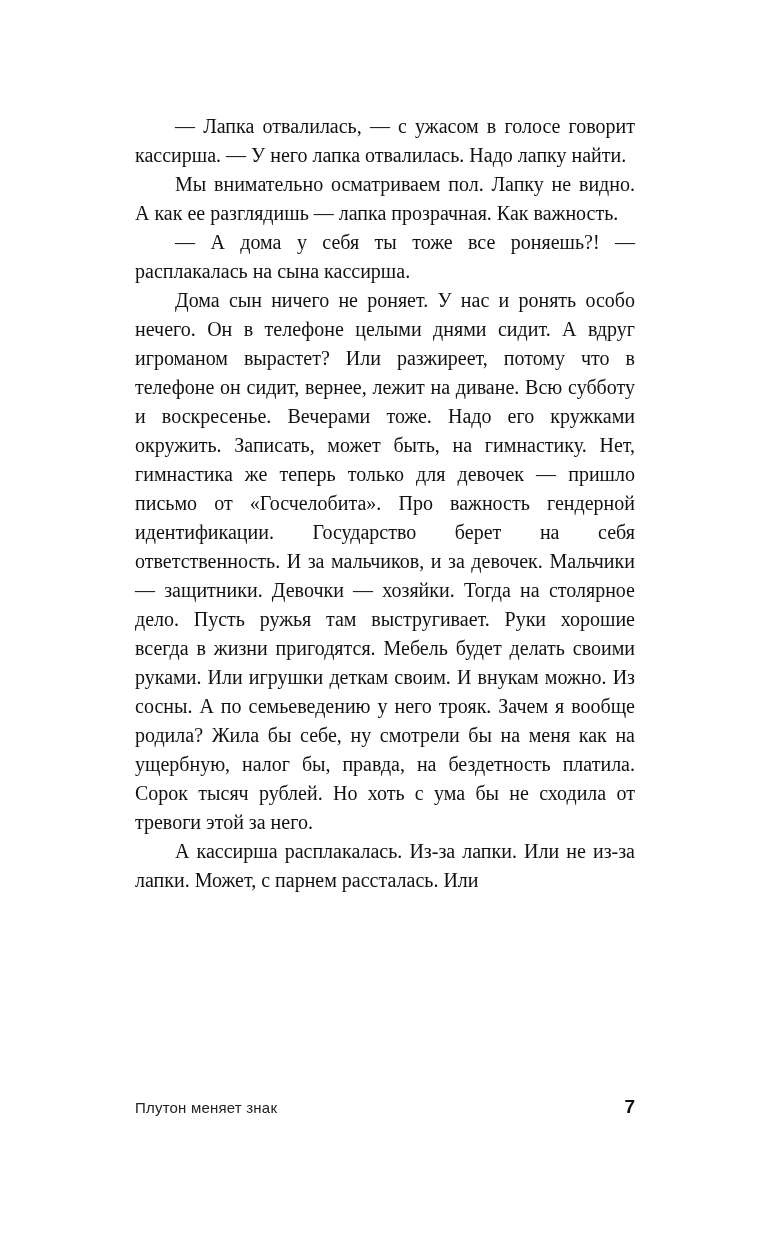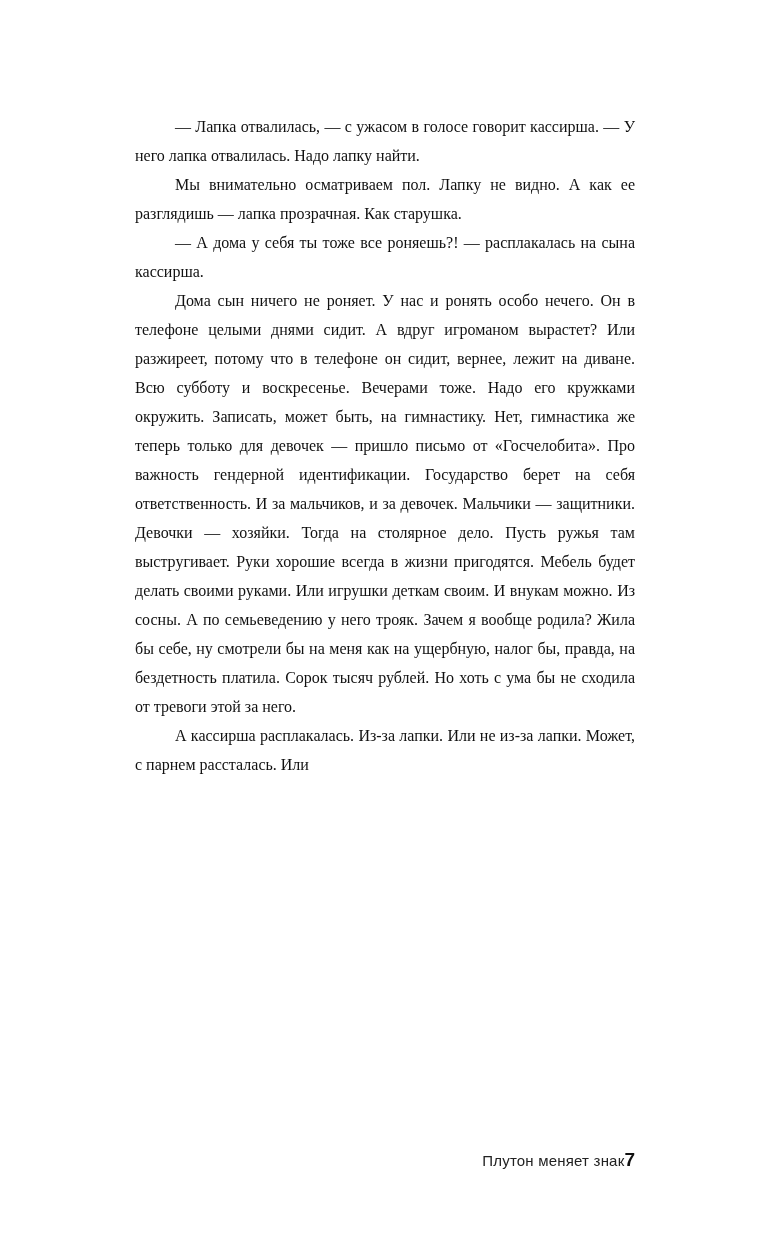--- a/index.html
+++ b/index.html
@@ -16,33 +16,33 @@
     overflow: hidden;
   }
   .page {
     position: absolute;
     left: 135px;
     top: 112px;
     width: 500px;
   }
   .text-block p {
     margin: 0;
-    font-size: 16px;
+    font-size: 20px;
     line-height: 29px;
     text-align: justify;
     text-indent: 40px;
     color: #111111;
   }
   .footer {
     position: absolute;
     left: 135px;
-    top: 1149px;
+    top: 1096px;
     width: 500px;
     display: flex;
-    justify-content: flex-end;
+    justify-content: space-between;
     align-items: baseline;
   }
   .running-title {
     font-family: "Liberation Sans", sans-serif;
     font-size: 15px;
     color: #222222;
     letter-spacing: 0.2px;
   }
   .page-number {
     font-family: "Liberation Sans", sans-serif;
@@ -50,21 +50,21 @@
     font-weight: bold;
     color: #111111;
   }
 </style>
 </head>
 <body>
 
 <div class="page">
   <div class="text-block">
     <p>— Лапка отвалилась, — с ужасом в голосе говорит кассирша. — У него лапка отвалилась. Надо лапку найти.</p>
-    <p>Мы внимательно осматриваем пол. Лапку не видно. А как ее разглядишь — лапка прозрачная. Как старушка.</p>
+    <p>Мы внимательно осматриваем пол. Лапку не видно. А как ее разглядишь — лапка прозрачная. Как важность.</p>
     <p>— А дома у себя ты тоже все роняешь?! — расплакалась на сына кассирша.</p>
     <p>Дома сын ничего не роняет. У нас и ронять особо нечего. Он в телефоне целыми днями сидит. А вдруг игроманом вырастет? Или разжиреет, потому что в телефоне он сидит, вернее, лежит на диване. Всю субботу и воскресенье. Вечерами тоже. Надо его кружками окружить. Записать, может быть, на гимнастику. Нет, гимнастика же теперь только для девочек — пришло письмо от «Госчелобита». Про важность гендерной идентификации. Государство берет на себя ответственность. И за мальчиков, и за девочек. Мальчики — защитники. Девочки — хозяйки. Тогда на столярное дело. Пусть ружья там выстругивает. Руки хорошие всегда в жизни пригодятся. Мебель будет делать своими руками. Или игрушки деткам своим. И внукам можно. Из сосны. А по семьеведению у него трояк. Зачем я вообще родила? Жила бы себе, ну смотрели бы на меня как на ущербную, налог бы, правда, на бездетность платила. Сорок тысяч рублей. Но хоть с ума бы не сходила от тревоги этой за него.</p>
     <p>А кассирша расплакалась. Из-за лапки. Или не из-за лапки. Может, с парнем рассталась. Или</p>
   </div>
 </div>
 
 <div class="footer">
   <span class="running-title">Плутон меняет знак</span>
   <span class="page-number">7</span>
 </div>

